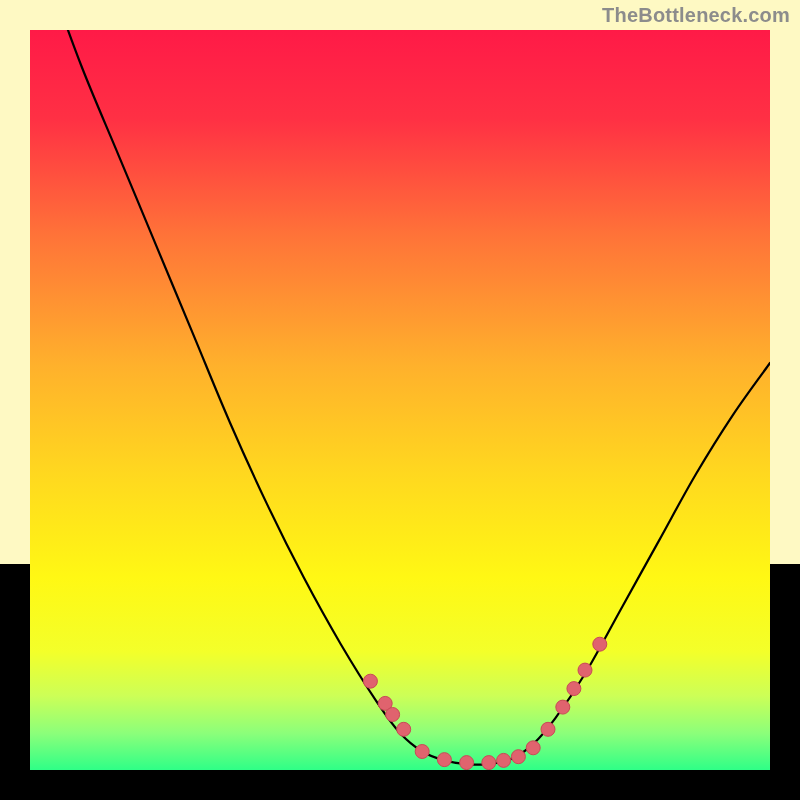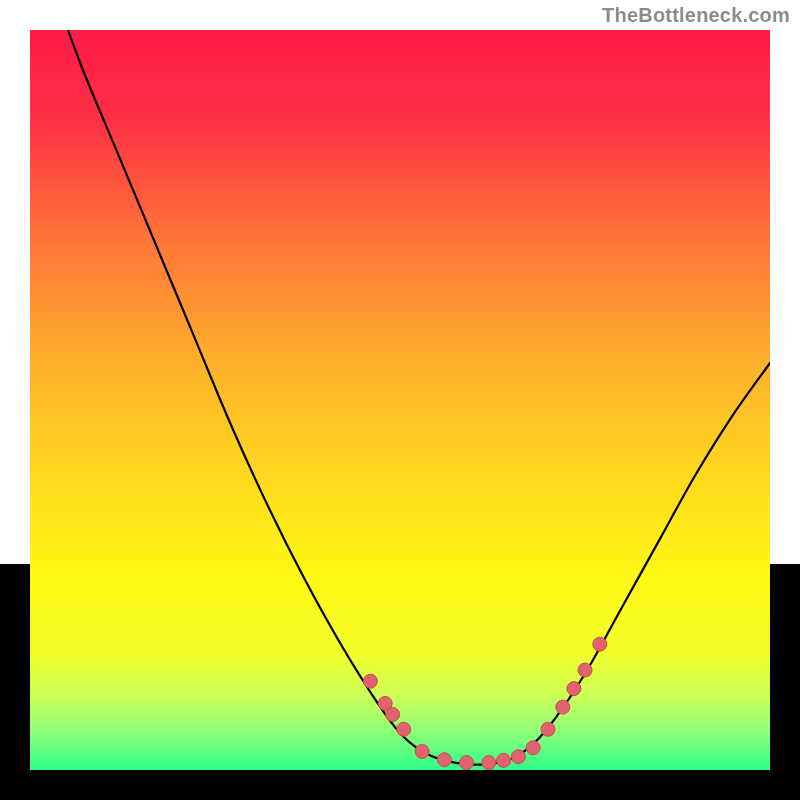--- a/index.html
+++ b/index.html
@@ -1,17 +1,17 @@
 <!DOCTYPE html>
 <html><head>
 <meta charset="utf-8">
 <style>
   * { margin: 0; padding: 0; box-sizing: border-box; }
   html, body { width: 800px; height: 800px; background: #000; overflow: hidden; }
-  .wrap { position: relative; width: 800px; height: 564px; background: #ffffff; }
+  .wrap { position: relative; width: 800px; height: 564px; background: #fef9c3; }
   .attribution {
     position: absolute;
     top: 4px;
     right: 10px;
     font-family: Arial, Helvetica, sans-serif;
     font-size: 20px;
     font-weight: bold;
     color: #8c8c8c;
     letter-spacing: 0.2px;
   }

